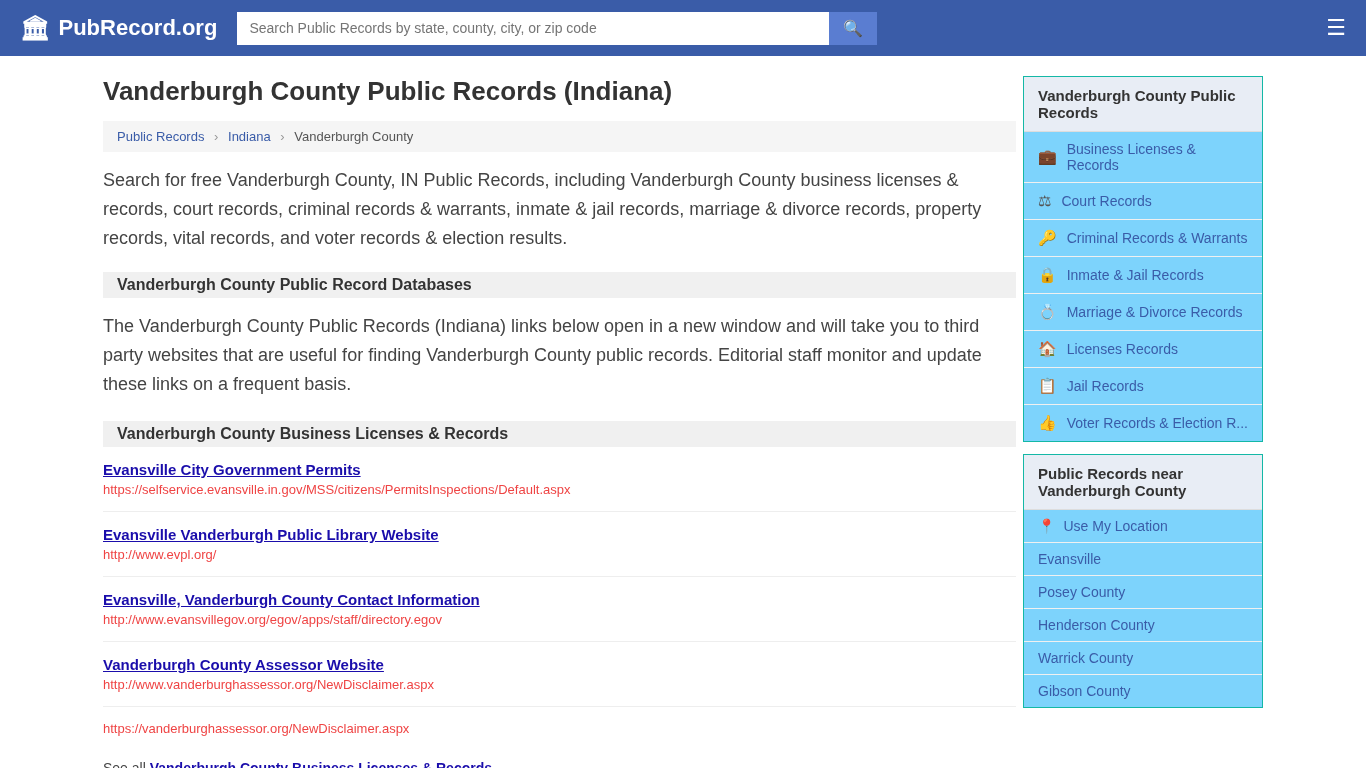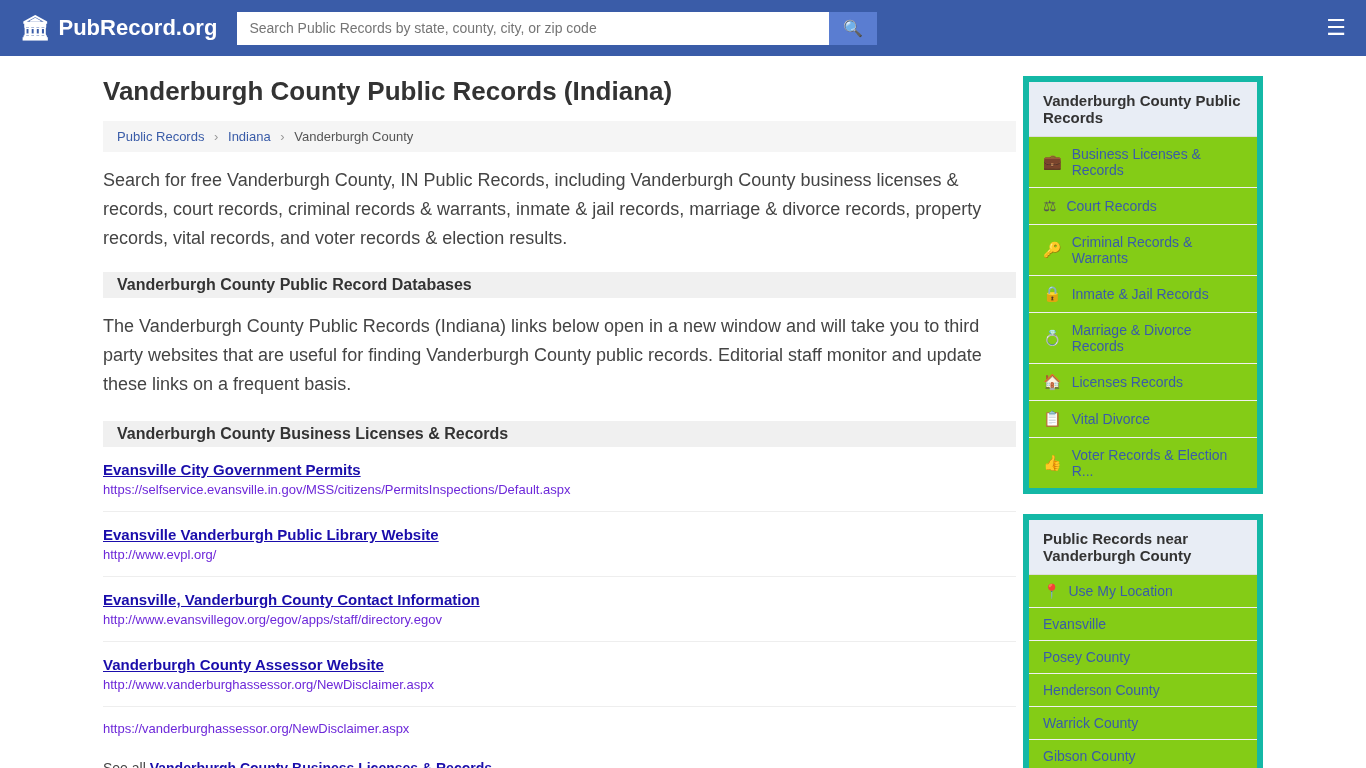--- a/index.html
+++ b/index.html
@@ -122,41 +122,41 @@
     .record-title {
       font-size: 15px;
       font-weight: bold;
       color: #1a0dab;
       text-decoration: underline;
       cursor: pointer;
       margin-bottom: 4px;
     }
     .record-url {
       font-size: 13px;
-      color: #6d28d9;
+      color: #ef4444;
       cursor: pointer;
     }
 
     .see-all {
       font-size: 14px;
       color: #444;
       padding-top: 10px;
     }
     .see-all a {
       color: #1a0dab;
       font-weight: bold;
       text-decoration: underline;
       cursor: pointer;
     }
 
     
     .sidebar-box {
-      background: #84cc16;
-      border: 6px solid #14b8a6;
-      margin-bottom: 20px;
+      background: #7dd3fc;
+      border: 1px solid #14b8a6;
+      margin-bottom: 12px;
     }
     .sidebar-box-title {
       background: #e8edf5;
       padding: 10px 14px;
       font-size: 15px;
       font-weight: bold;
       color: #333;
       border-bottom: 1px solid #ddd;
     }
     .sidebar-item {
@@ -285,21 +285,21 @@
       <a class="sidebar-item" href="#">
         <span class="sidebar-icon">💍</span>
         <span>Marriage &amp; Divorce Records</span>
       </a>
       <a class="sidebar-item" href="#">
         <span class="sidebar-icon">🏠</span>
         <span>Licenses Records</span>
       </a>
       <a class="sidebar-item" href="#">
         <span class="sidebar-icon">📋</span>
-        <span>Vital Divorce</span>
+        <span>Jail Records</span>
       </a>
       <a class="sidebar-item" href="#">
         <span class="sidebar-icon">👍</span>
         <span>Voter Records &amp; Election R...</span>
       </a>
     </div>
 
     <div class="sidebar-box">
       <div class="nearby-header">Public Records near Vanderburgh County</div>
 

